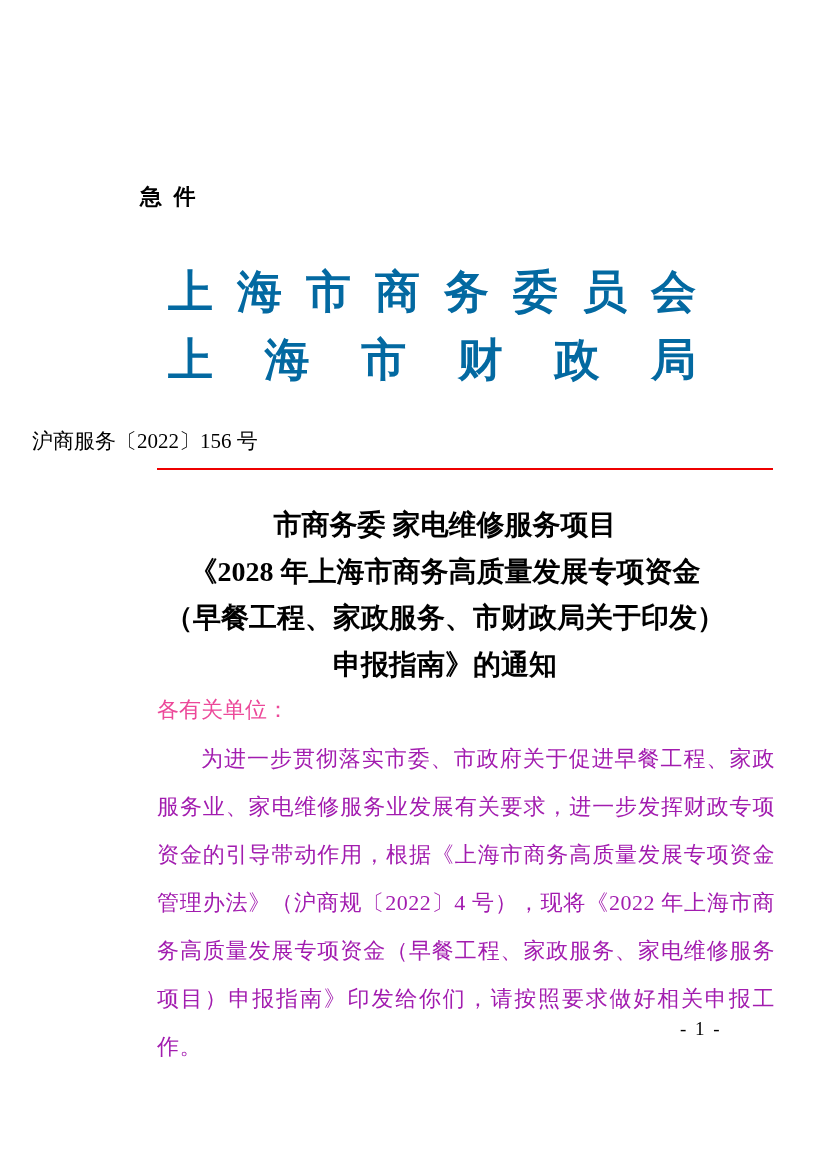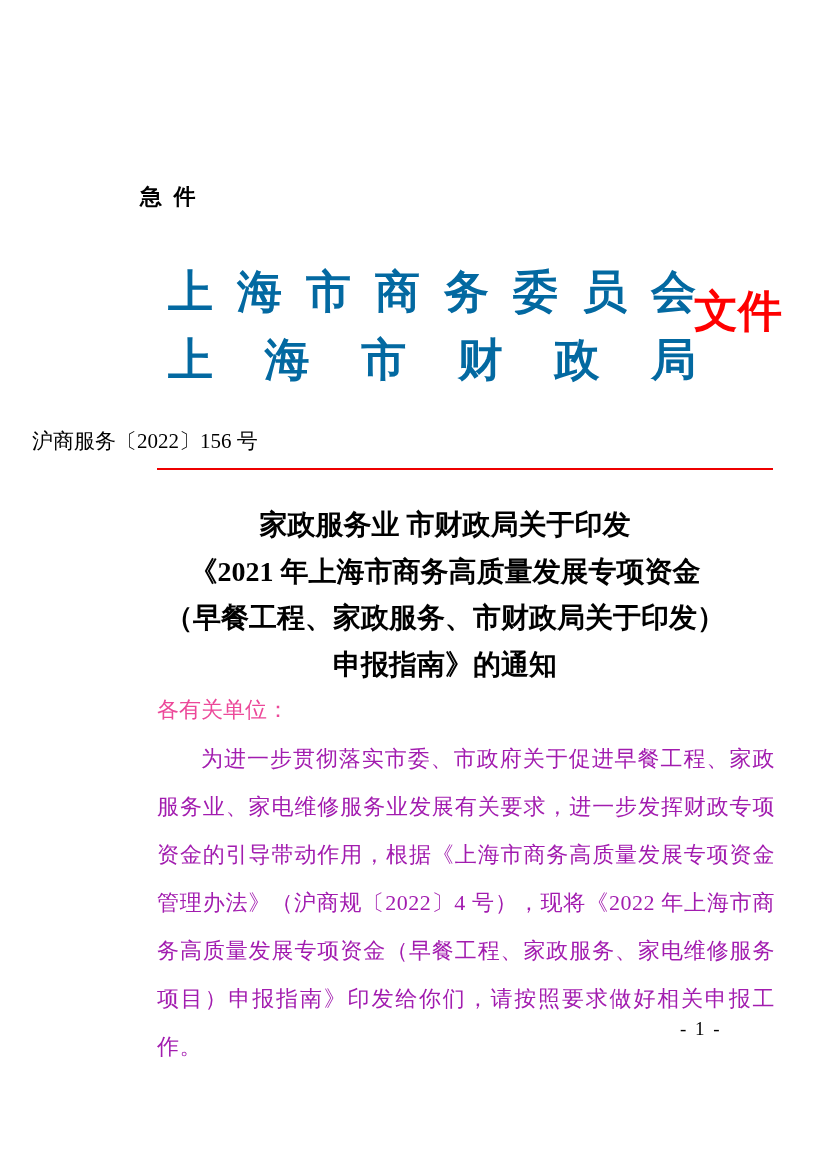--- a/index.html
+++ b/index.html
@@ -117,29 +117,28 @@
 
 <div class="page">
 
   <div class="urgent">急 件</div>
 
   <div class="agency-block">
     <span class="agency-line">上 海 市 商 务 委 员 会</span>
     <span class="agency-line">上 海 市 财 政 局</span>
   </div>
 
-  <div class="wenjian">文件</div>
 
   <div class="doc-number">沪商服务〔2022〕156 号</div>
 
   <div class="red-line"></div>
 
   <div class="title-block">
-    <div>家政服务业 市财政局关于印发</div>
-    <div>《2021 年上海市商务高质量发展专项资金</div>
+    <div>市商务委 家电维修服务项目</div>
+    <div>《2028 年上海市商务高质量发展专项资金</div>
     <div>（早餐工程、家政服务、市财政局关于印发）</div>
     <div>申报指南》的通知</div>
   </div>
 
   <div class="salutation">各有关单位：</div>
 
   <div class="body-paragraph">为进一步贯彻落实市委、市政府关于促进早餐工程、家政服务业、家电维修服务业发展有关要求，进一步发挥财政专项资金的引导带动作用，根据《上海市商务高质量发展专项资金管理办法》（沪商规〔2022〕4 号），现将《2022 年上海市商务高质量发展专项资金（早餐工程、家政服务、家电维修服务项目）申报指南》印发给你们，请按照要求做好相关申报工作。</div>
 
   <div class="page-number">- 1 -</div>
 

